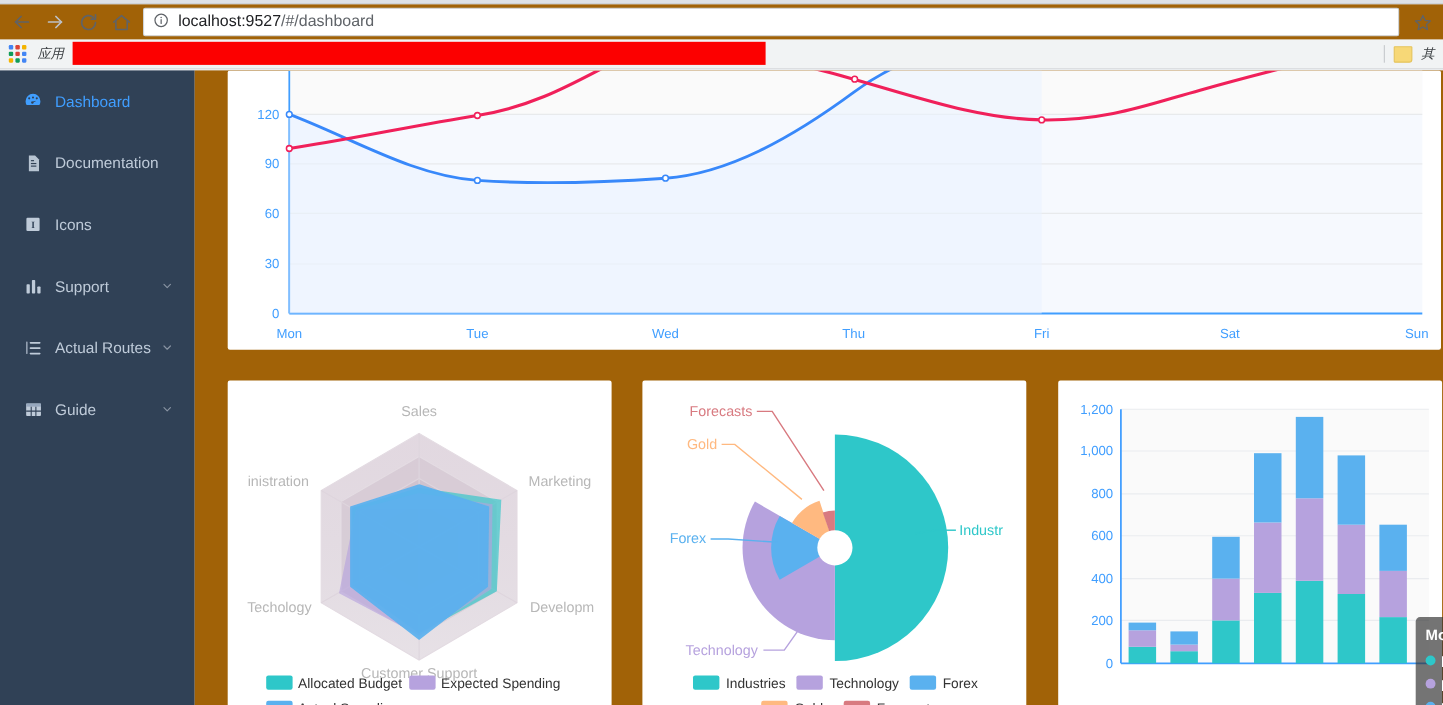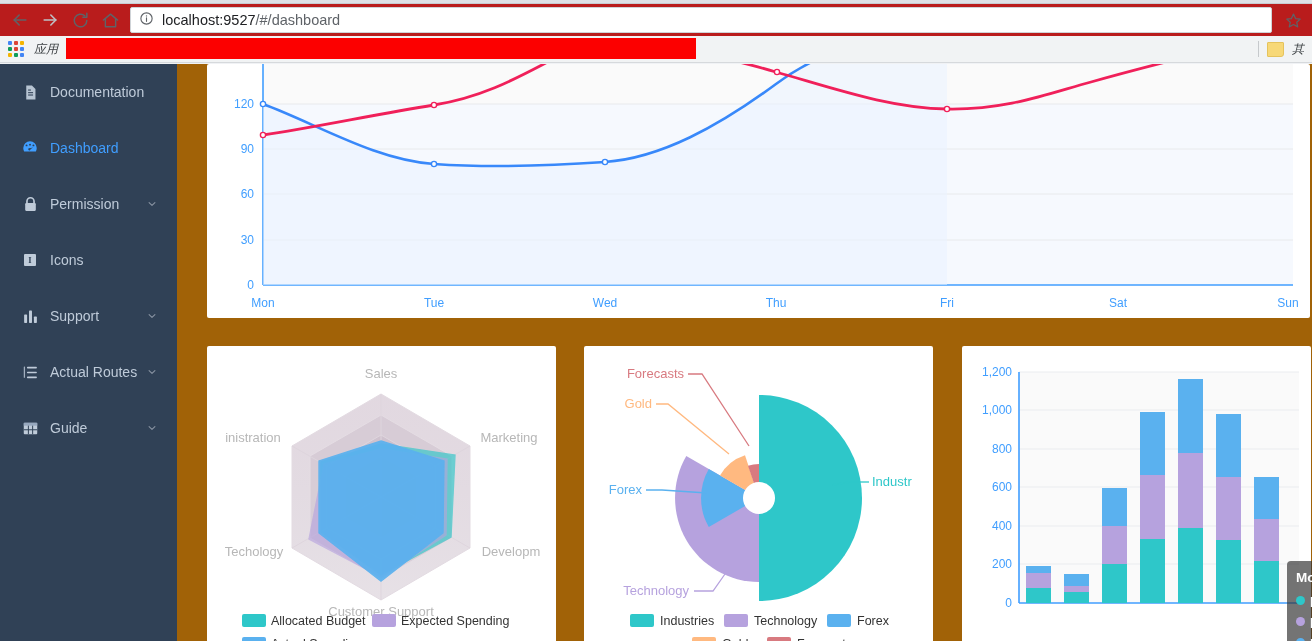--- a/index.html
+++ b/index.html
@@ -12,21 +12,21 @@
   }
 
   
   #browser { width: 1312px; height: 641px; position: relative; }
 
   .chrome-topline {
     height: 4px; background: #dee1e6; width: 100%;
     border-bottom: 1px solid #c8ccd1;
   }
   .toolbar {
-    height: 32px; background: #b91c1c; display: flex; align-items: center;
+    height: 32px; background: #a16207; display: flex; align-items: center;
     padding: 0 6px; gap: 2px;
   }
   .nav-btn {
     width: 28px; height: 28px; display: flex; align-items: center;
     justify-content: center; border-radius: 2px; color: #5f6368;
   }
   .nav-btn.disabled { color: #bdc1c6; }
   .nav-btn svg { display: block; }
 
   .omnibox {
@@ -187,56 +187,42 @@
       <div class="bm-sep"></div>
       <div class="folder-ico"></div>
       <span class="bm-text">其</span>
     </div>
   </div>
 
   <div class="app">
 
     <nav class="sidebar">
 
+      <div class="menu-item active">
+        <span class="menu-ico">
+          <svg width="18" height="18" viewBox="0 0 24 24" fill="currentColor">
+              <path d="M12 3a9 9 0 0 0-9 9 9 9 0 0 0 1.2 4.5h15.6A9 9 0 0 0 21 12a9 9 0 0 0-9-9zm-4.6 4.2a1.3 1.3 0 1 1 0 2.6 1.3 1.3 0 0 1 0-2.6zm9.2 0a1.3 1.3 0 1 1 0 2.6 1.3 1.3 0 0 1 0-2.6zM12 6.2a1.3 1.3 0 1 1 0 2.6 1.3 1.3 0 0 1 0-2.6zm4.1 5.2-3.4 2.3a1.5 1.5 0 1 1-1-1.4z"></path>
+            </svg>
+        </span>
+        <span class="menu-label">Dashboard</span>
+      </div>
+
       <div class="menu-item">
         <span class="menu-ico">
           <svg width="17" height="17" viewBox="0 0 24 24" fill="currentColor">
               <path d="M6 2h8l5 5v15H6z" opacity=".95"></path>
               <rect x="8.6" y="11.5" width="7" height="1.5" fill="#304156"></rect>
               <rect x="8.6" y="14.8" width="7" height="1.5" fill="#304156"></rect>
               <rect x="8.6" y="7.8" width="4" height="1.5" fill="#304156"></rect>
             </svg>
         </span>
         <span class="menu-label">Documentation</span>
       </div>
 
-      <div class="menu-item active">
-        <span class="menu-ico">
-          <svg width="18" height="18" viewBox="0 0 24 24" fill="currentColor">
-              <path d="M12 3a9 9 0 0 0-9 9 9 9 0 0 0 1.2 4.5h15.6A9 9 0 0 0 21 12a9 9 0 0 0-9-9zm-4.6 4.2a1.3 1.3 0 1 1 0 2.6 1.3 1.3 0 0 1 0-2.6zm9.2 0a1.3 1.3 0 1 1 0 2.6 1.3 1.3 0 0 1 0-2.6zM12 6.2a1.3 1.3 0 1 1 0 2.6 1.3 1.3 0 0 1 0-2.6zm4.1 5.2-3.4 2.3a1.5 1.5 0 1 1-1-1.4z"></path>
-            </svg>
-        </span>
-        <span class="menu-label">Dashboard</span>
-      </div>
-
-
-      <div class="menu-item">
-        <span class="menu-ico">
-          <svg width="17" height="17" viewBox="0 0 24 24" fill="currentColor">
-              <path d="M7 10V7.5a5 5 0 0 1 10 0V10" fill="none" stroke="currentColor" stroke-width="2.4"></path>
-              <rect x="4.5" y="10" width="15" height="11" rx="1.5"></rect>
-            </svg>
-        </span>
-        <span class="menu-label">Permission</span>
-        <span class="chev">
-          <svg width="10" height="10" viewBox="0 0 24 24" fill="none" stroke="currentColor" stroke-width="2.6" stroke-linecap="round" stroke-linejoin="round">
-              <polyline points="5 8.5 12 15.5 19 8.5"></polyline>
-            </svg>
-        </span>
-      </div>
+
 
       <div class="menu-item">
         <span class="menu-ico">
           <svg width="16" height="16" viewBox="0 0 24 24" fill="currentColor">
               <rect x="3" y="3" width="18" height="18" rx="1.5"></rect>
               <text x="12" y="17.2" font-size="13" font-family="Liberation Serif, serif" font-weight="bold" fill="#304156" text-anchor="middle">I</text>
             </svg>
         </span>
         <span class="menu-label">Icons</span>
       </div>

